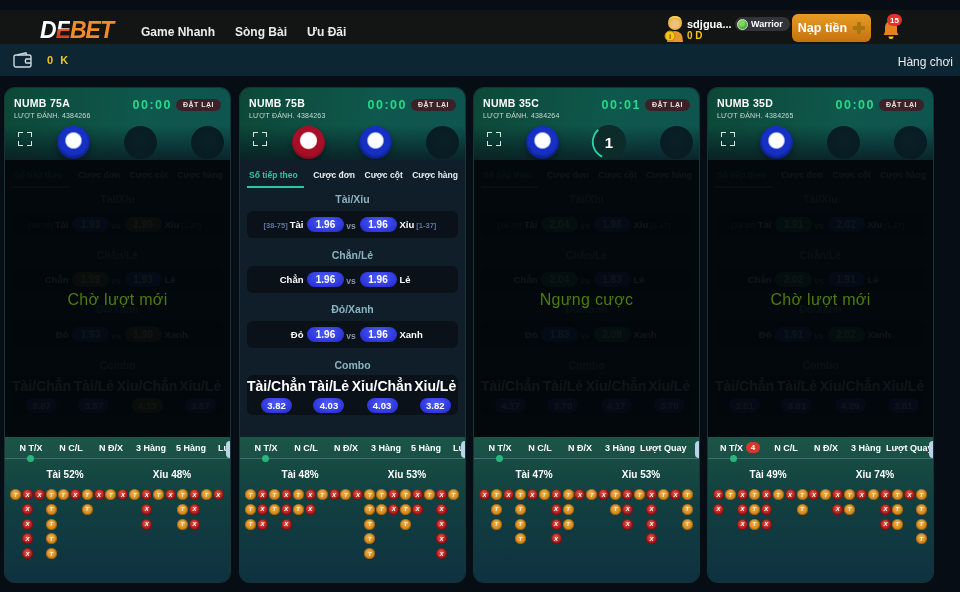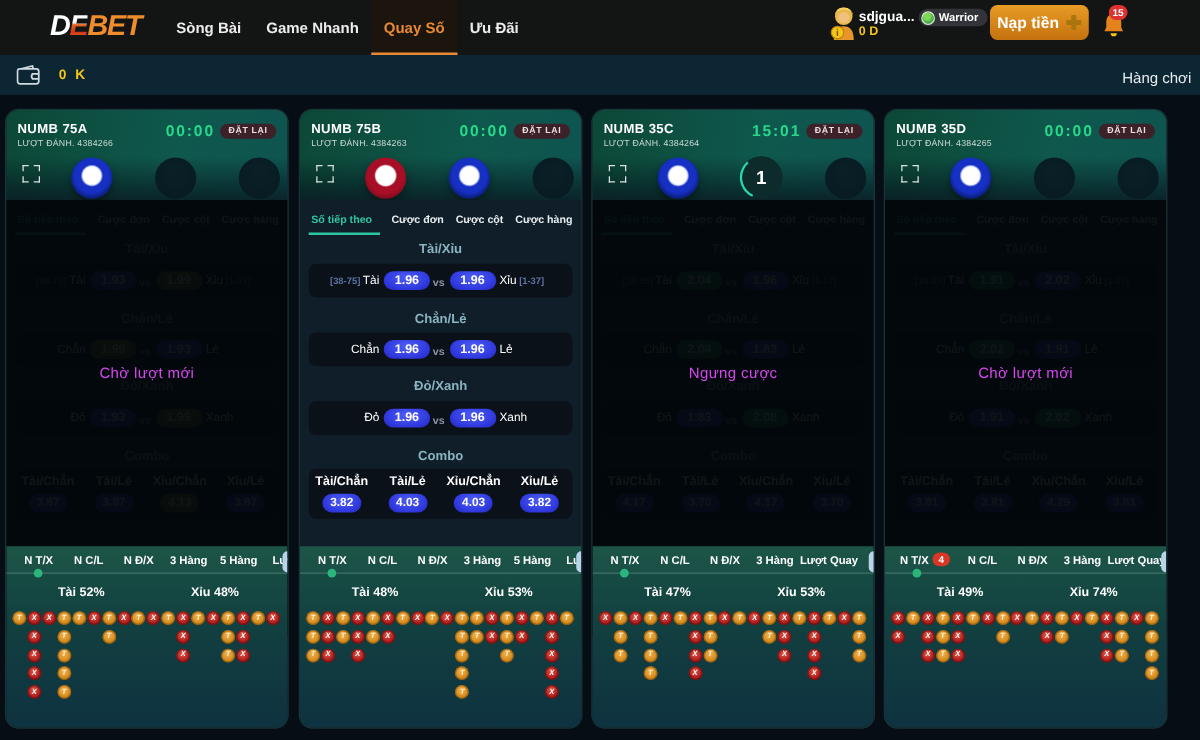--- a/index.html
+++ b/index.html
@@ -1,18 +1,18 @@
 <!DOCTYPE html>
 <html><head><meta charset="utf-8">
 <style>
 *{margin:0;padding:0;box-sizing:border-box}
 html,body{width:960px;height:592px;overflow:hidden}
 body{background:#060d15;font-family:"Liberation Sans",sans-serif;position:relative}
 
-.hdr{position:absolute;left:0;top:0;width:960px;height:44px;background:#131414}
+.hdr{position:absolute;left:0;top:10px;width:960px;height:44px;background:#131414}
 .logo{position:absolute;left:40px;top:7px;font-size:23px;font-weight:bold;font-style:italic;letter-spacing:-1px;color:#fff}
 .logo .o{color:#ef8c2b}
 .logo .e{background:linear-gradient(180deg,#fff 38%,#f0f0f0 44%,#e8641e 48%,#d33318 72%,#ef8c2b 100%);-webkit-background-clip:text;background-clip:text;color:transparent}
 .nav{position:absolute;left:131px;top:0;height:44px;display:flex;align-items:center}
 .nav a{display:flex;align-items:center;height:44px;padding:0 10px;font-size:12px;font-weight:bold;color:#ececec;text-decoration:none;white-space:nowrap}
 .nav a.act{color:#e98a33;background:#1b150e;border-bottom:2px solid #e98a33;padding-top:2px}
 .usr{position:absolute;left:663px;top:4px;width:24px;height:28px}
 .uname{position:absolute;left:687px;top:8px;font-size:11px;font-weight:bold;color:#fff}
 .ucoin{position:absolute;left:687px;top:20px;font-size:10px;font-weight:bold;color:#f5c518}
 .wbadge{position:absolute;left:735px;top:7px;height:14px;background:#323439;border-radius:8px;display:flex;align-items:center;padding:0 7px 0 2px;gap:3px}
@@ -50,59 +50,58 @@
 .ball.empty{background:radial-gradient(circle at 50% 40%,#0a2027 0%,#071a20 100%)}
 .numball{position:absolute;top:36px;width:36px;height:36px;border-radius:50%}
 
 .betarea{position:absolute;left:0;top:72px;width:100%;height:349px;background:#101e29}
 .tabs{position:absolute;left:0;top:5px;width:100%;height:23px;display:flex;justify-content:space-between;padding:0 7px}
 .tabs span{font-size:8.5px;font-weight:bold;color:#e8edf0;padding-top:5px}
 .tabs span.on{color:#2cc6a0;border-bottom:2px solid #2cc6a0;padding-left:2px;padding-right:6px}
 .stitle{position:absolute;width:100%;text-align:center;font-size:10.5px;font-weight:bold;color:#8ab3c1}
 .brow{position:absolute;left:7px;width:211px;height:27px;background:#0b1119;border-radius:6px}
 .brow .rng{font-size:7.5px;font-weight:bold;color:#5f74a4;white-space:nowrap}
-.brow .nm{font-size:9.5px;font-weight:normal;color:#fff;white-space:nowrap}
+.brow .nm{font-size:9.5px;font-weight:bold;color:#fff;white-space:nowrap}
 .brow .vs{position:absolute;left:96px;top:9.5px;width:16px;text-align:center;font-size:8.5px;font-weight:bold;color:#8c96a8}
 .brow .lft{position:absolute;right:154.5px;top:8px;white-space:nowrap;font-size:9.5px;line-height:11px}
 .brow .rgt{position:absolute;left:152.5px;top:8px;white-space:nowrap;font-size:9.5px;line-height:11px}
 .brow .p1{position:absolute;left:60px;top:6px}
 .brow .p2{position:absolute;left:112.5px;top:6px}
 .pill{width:37px;height:15px;border-radius:8px;color:#fff;font-size:10px;font-weight:bold;display:flex;align-items:center;justify-content:center}
 .pill.bl{background:radial-gradient(ellipse at 50% 35%,#4d5ef6 0%,#3039de 65%,#2227bd 100%)}
 .pill.yw{background:radial-gradient(ellipse at 50% 35%,#8f921f 0%,#6f7212 100%)}
 .pill.gr{background:radial-gradient(ellipse at 50% 35%,#28a55a 0%,#157a3c 100%)}
 
 .combo{position:absolute;left:7px;top:215px;width:211px;height:40px;background:#0b1119;border-radius:6px;display:flex}
 .combo .cc{flex:1;display:flex;flex-direction:column;align-items:center;justify-content:center;gap:4px}
-.combo .cl{font-size:10px;font-weight:bold;color:#fff;white-space:nowrap}
+.combo .cl{font-size:14px;font-weight:bold;color:#fff;white-space:nowrap}
 .combo .pill{width:31px;height:15px;font-size:9.5px}
 .ovl{position:absolute;left:0;top:0;width:100%;height:100%;background:rgba(2,7,11,0.95)}
 .ovl span{position:absolute;left:0;top:131px;width:100%;text-align:center}
-.ovl span{font-size:12px;color:#d946ef;letter-spacing:0.3px}
+.ovl span{font-size:16px;color:#4d7c0f;letter-spacing:0.3px}
 
 .stat{position:absolute;left:0;top:349px;width:100%;height:145px;background:linear-gradient(180deg,#18524400 0,#18524400 0),linear-gradient(180deg,#185244 0%,#123f40 45%,#0e3240 100%)}
 .btabs{position:absolute;left:0;top:0;width:100%;height:22px;display:flex;align-items:center;padding:0 6px;border-bottom:1px solid rgba(215,230,235,0.22);background:rgba(255,255,255,0.02)}
 .btabs>span{font-size:9px;font-weight:bold;color:#fff;white-space:nowrap;text-align:center;flex:none;width:40px}
 .btabs .dot{position:absolute;left:22px;bottom:-4px;width:7px;height:7px;border-radius:50%;background:#2ab57d;flex:none}
 .btabs .bdg{display:inline-block;background:#d83726;color:#fff;border-radius:8px;font-size:8px;min-width:14px;padding:1px 0;margin-left:3px;vertical-align:1px}
 .sliver{position:absolute;right:0;top:4px;width:4px;height:17px;background:#b9d4ea;border-radius:4px 0 0 4px;flex:none}
 .pct{position:absolute;top:32px;font-size:10px;font-weight:bold;color:#fff;white-space:nowrap}
 .pct.l{left:60px;transform:translateX(-50%)}
 .pct.r{left:167px;transform:translateX(-50%)}
 .bead{position:absolute;width:11px;height:11px;border-radius:50%;color:#fff;font-size:6px;font-weight:bold;display:flex;align-items:center;justify-content:center;line-height:1}
 .bead.t{background:radial-gradient(circle at 45% 38%,#efb254 0%,#d78d1e 55%,#a96708 100%);color:#ffedc8;box-shadow:inset 0 0 0 1px rgba(120,65,0,0.45)}
 .bead.x{background:radial-gradient(circle at 45% 38%,#e05a48 0%,#b01d1d 55%,#7d1010 100%);box-shadow:inset 0 0 0 1px rgba(90,8,8,0.5)}
 </style></head><body>
 
 <div class="hdr">
  <div class="logo">D<span class="e">E</span><span class="o">BET</span></div>
  <div class="nav">
+      <a>Game Nhanh</a>
       <a>Sòng Bài</a>
-      <a>Game Nhanh</a>
-      <a class="act">Quay Số</a>
       <a>Ưu Đãi</a>
  </div>
  <svg class="usr" viewBox="0 0 24 28">
    <circle cx="12" cy="9" r="7" fill="#e8b84b"></circle>
    <path d="M5 9 Q5 2 12 2 Q19 2 19 9 L19 6 Q12 1 5 6 Z" fill="#f7d35c"></path>
    <circle cx="12" cy="10" r="4.5" fill="#f0c07e"></circle>
    <path d="M4 28 Q4 17 12 17 Q20 17 20 28 Z" fill="#e8952b"></path>
    <circle cx="7" cy="22" r="5" fill="#f5c518" stroke="#b8860b"></circle>
    <text x="7" y="25" font-size="8" font-weight="bold" fill="#7a5200" text-anchor="middle">i</text>
  </svg>
@@ -396,21 +395,21 @@
       <i class="bead t" style="left:124.3px;top:96.3px">T</i>
       <i class="bead x" style="left:195.9px;top:96.3px">X</i>
       <i class="bead t" style="left:124.3px;top:111px">T</i>
       <i class="bead x" style="left:195.9px;top:111px">X</i>
     </div>
   </div>
 <div class="card" style="left:474px">
     <div class="chead">
       <div class="ctitle">NUMB 35C</div>
       <div class="cround">LƯỢT ĐÁNH. 4384264</div>
-      <div class="ctimer">15:01</div>
+      <div class="ctimer">00:01</div>
       <div class="creset">ĐẶT LẠI</div>
       <div class="expand">
         <i class="tl"></i>
         <i class="tr"></i>
         <i class="bl"></i>
         <i class="br"></i>
       </div>
       <div class="ball b1 blue"></div>
       <div class="numball" style="left:117px"><svg width="36" height="36" viewBox="0 0 36 36">
           <circle cx="18" cy="18" r="17" fill="#0c2b2a"></circle>

